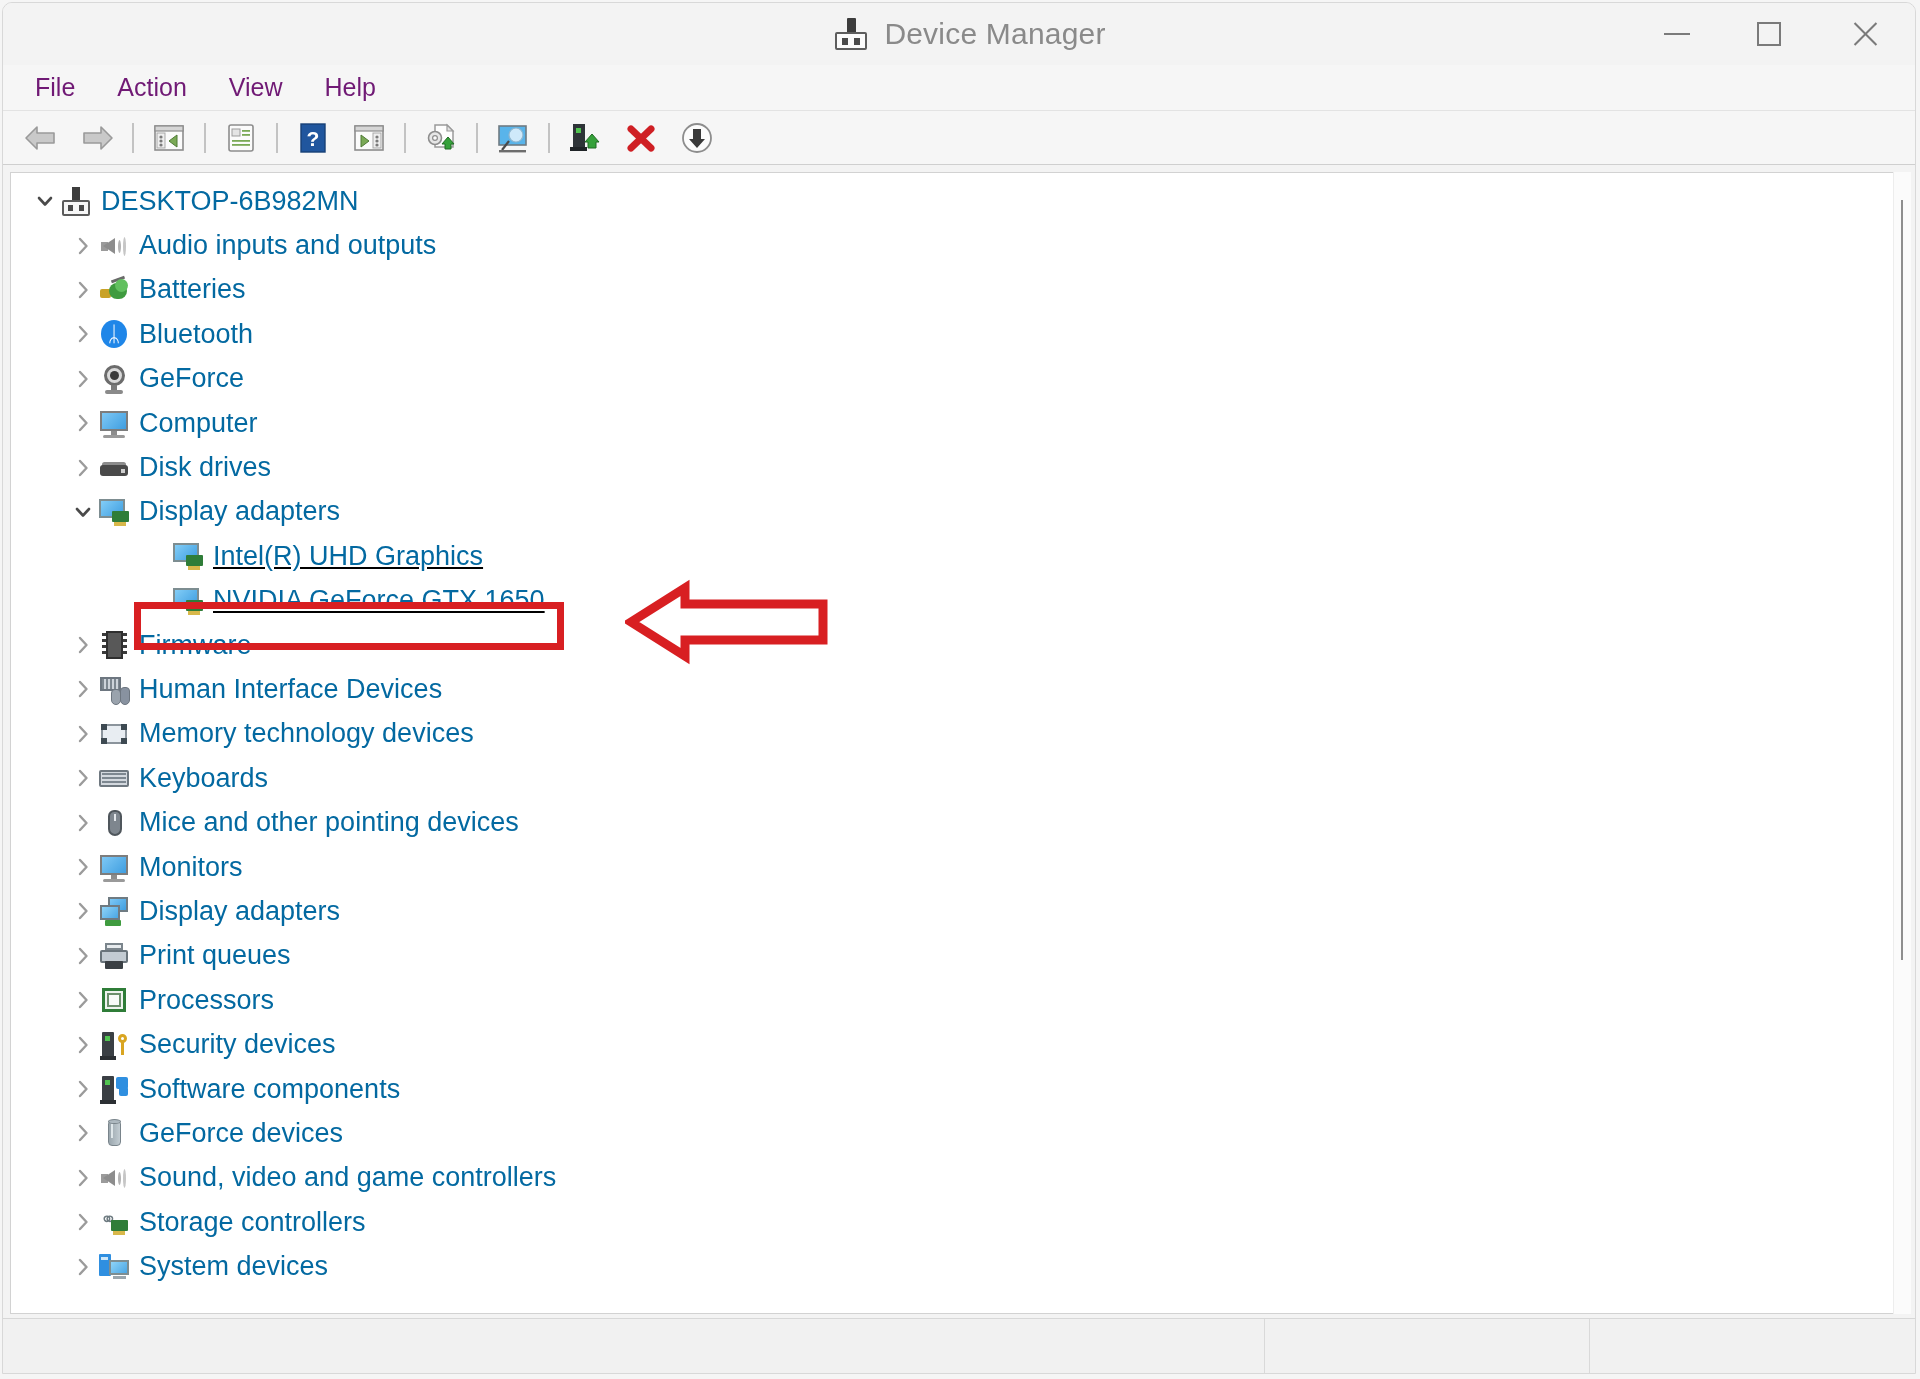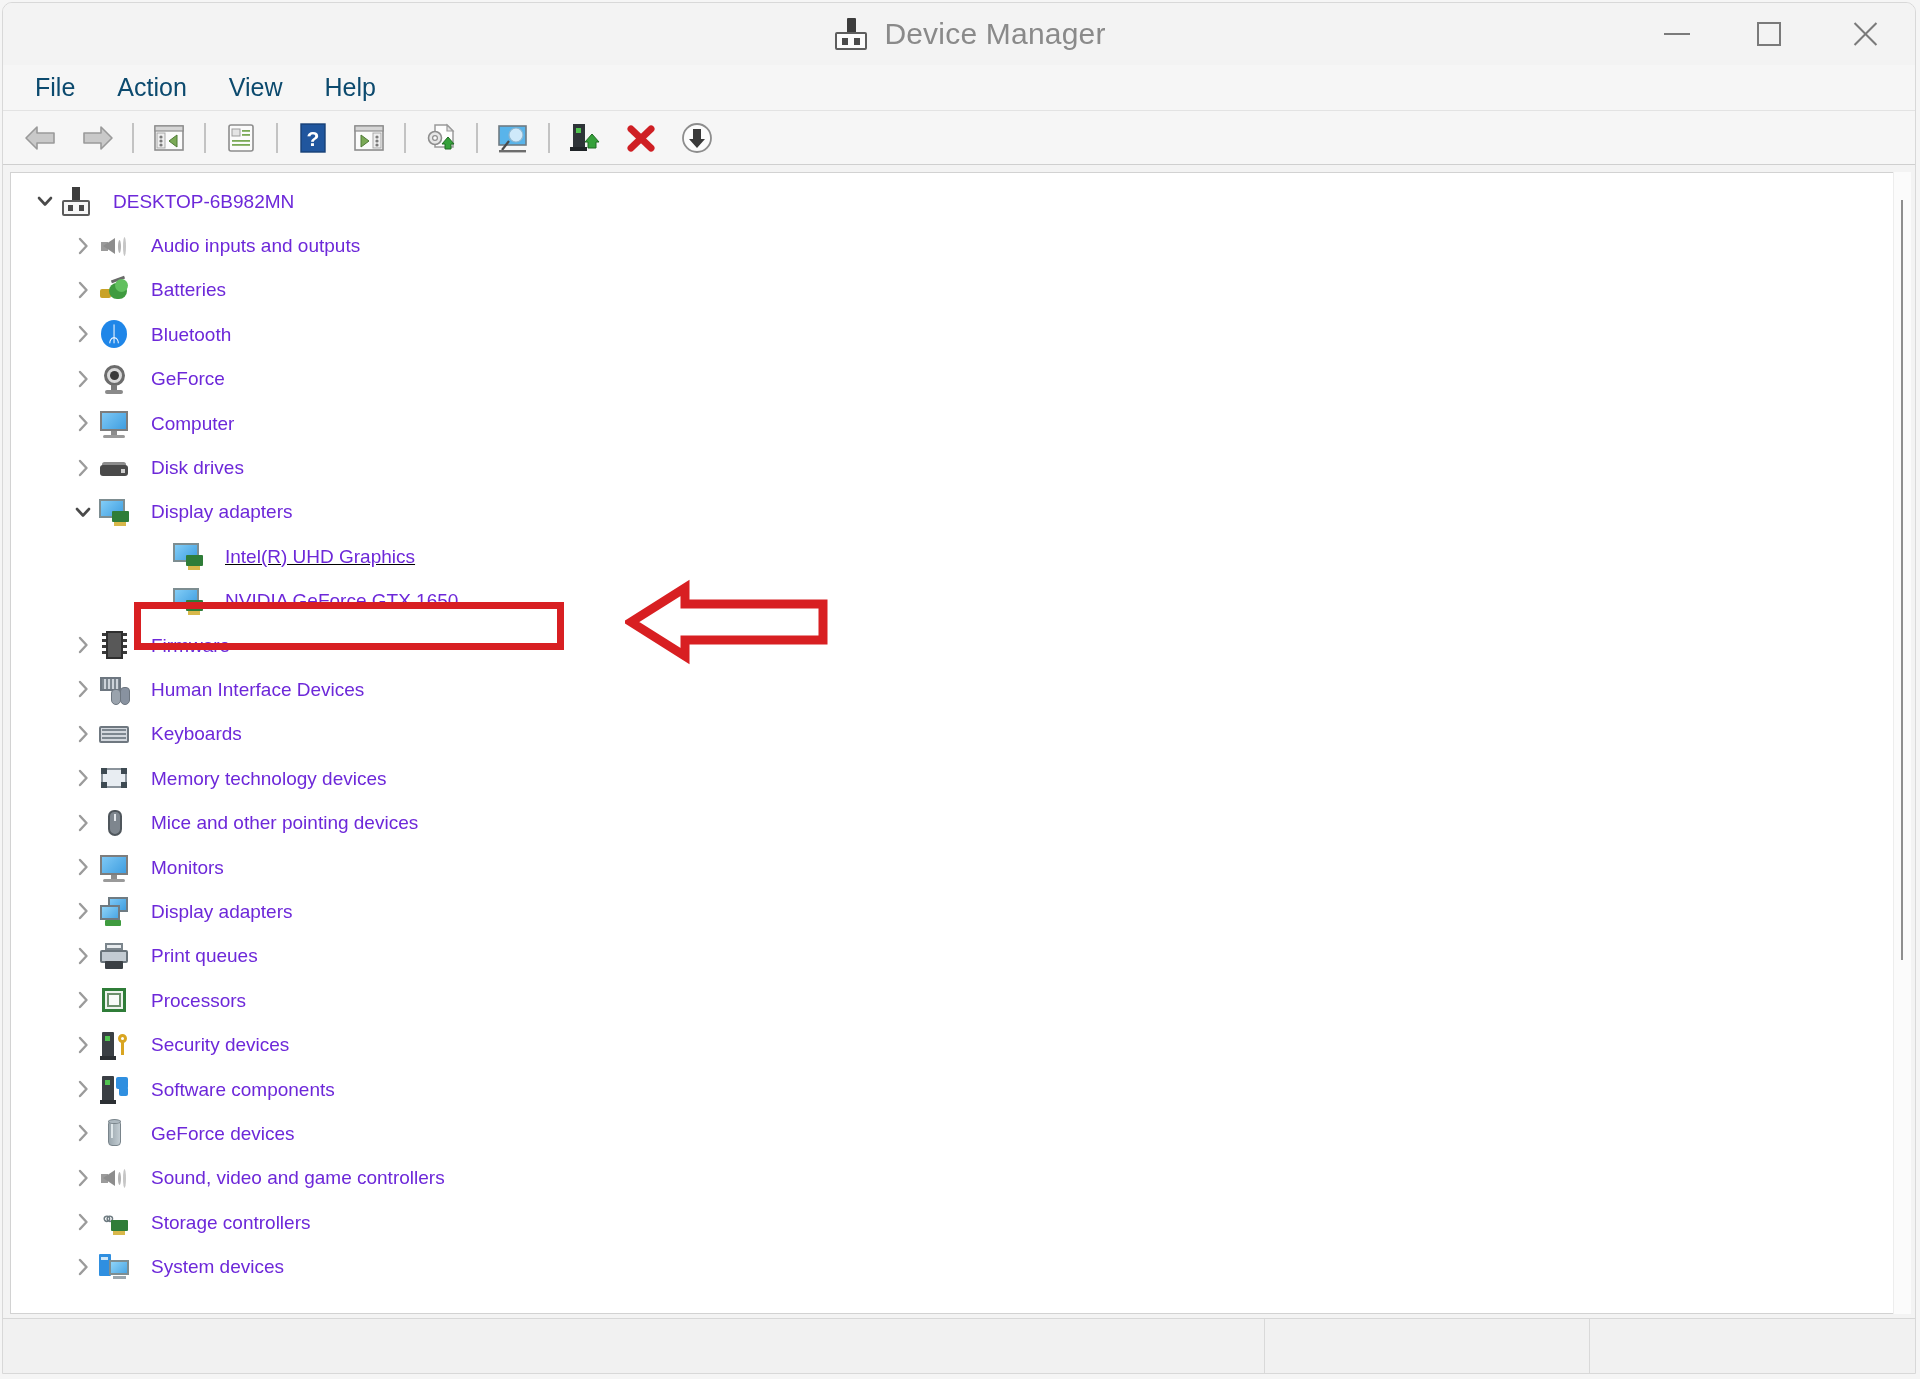--- a/index.html
+++ b/index.html
@@ -114,21 +114,21 @@
     left: 3px; top: 65px;
     width: 1912px; height: 46px;
     background: #f6f6f6;
     display: flex;
     align-items: center;
     border-bottom: 1px solid #e3e3e3;
     box-sizing: border-box;
   }
   .menu-item {
     font-size: 25px;
-    color: #0c4a6e;
+    color: #701a75;
     padding: 4px 18px;
     margin-left: 6px;
     white-space: nowrap;
   }
   .menu-item:first-child { margin-left: 14px; }
 
   
   #toolbar {
     position: absolute;
     left: 3px; top: 111px;
@@ -182,24 +182,23 @@
     flex: none;
   }
   .chev svg { display: block; }
   .node-icon {
     width: 34px; height: 34px;
     flex: none;
     position: relative;
     margin-right: 8px;
   }
   .label {
-    font-size: 19px;
-    color: #6d28d9;
+    font-size: 27px;
+    color: #0369a1;
     line-height: 1;
-    margin-left: 12px;
   }
   .depth0 { padding-left: 20px; }
   .depth1 { padding-left: 58px; }
   .depth2 { padding-left: 132px; text-decoration: underline; }
 
   
   #vscroll {
     position: absolute;
     right: 9px; top: 172px;
     width: 18px; height: 1142px;
@@ -726,51 +725,51 @@
           </span>
           <span class="label">Human Interface Devices</span>
         </div>
         <div class="row depth1">
           <span class="chev">
             <svg width="22" height="22" viewBox="0 0 22 22">
               <polyline points="8,4 14.5,11 8,18" fill="none" stroke="#9b9b9b" stroke-width="2.4" stroke-linecap="round" stroke-linejoin="round"></polyline>
             </svg>
           </span>
           <span class="node-icon">
-            <span class="ic ic-kb">
-              <span class="body"></span>
-              <span class="rows"></span>
-            </span>
-          </span>
-          <span class="label">Keyboards</span>
-        </div>
-        <div class="row depth1">
-          <span class="chev">
-            <svg width="22" height="22" viewBox="0 0 22 22">
-              <polyline points="8,4 14.5,11 8,18" fill="none" stroke="#9b9b9b" stroke-width="2.4" stroke-linecap="round" stroke-linejoin="round"></polyline>
-            </svg>
-          </span>
-          <span class="node-icon">
             <span class="ic ic-mem">
               <span class="body"></span>
               <span class="c1"></span>
               <span class="c2"></span>
               <span class="c3"></span>
               <span class="c4"></span>
             </span>
           </span>
           <span class="label">Memory technology devices</span>
         </div>
         <div class="row depth1">
           <span class="chev">
             <svg width="22" height="22" viewBox="0 0 22 22">
               <polyline points="8,4 14.5,11 8,18" fill="none" stroke="#9b9b9b" stroke-width="2.4" stroke-linecap="round" stroke-linejoin="round"></polyline>
             </svg>
           </span>
           <span class="node-icon">
+            <span class="ic ic-kb">
+              <span class="body"></span>
+              <span class="rows"></span>
+            </span>
+          </span>
+          <span class="label">Keyboards</span>
+        </div>
+        <div class="row depth1">
+          <span class="chev">
+            <svg width="22" height="22" viewBox="0 0 22 22">
+              <polyline points="8,4 14.5,11 8,18" fill="none" stroke="#9b9b9b" stroke-width="2.4" stroke-linecap="round" stroke-linejoin="round"></polyline>
+            </svg>
+          </span>
+          <span class="node-icon">
             <span class="ic ic-mouse">
               <span class="body"></span>
               <span class="wheel"></span>
             </span>
           </span>
           <span class="label">Mice and other pointing devices</span>
         </div>
         <div class="row depth1">
           <span class="chev">
             <svg width="22" height="22" viewBox="0 0 22 22">

